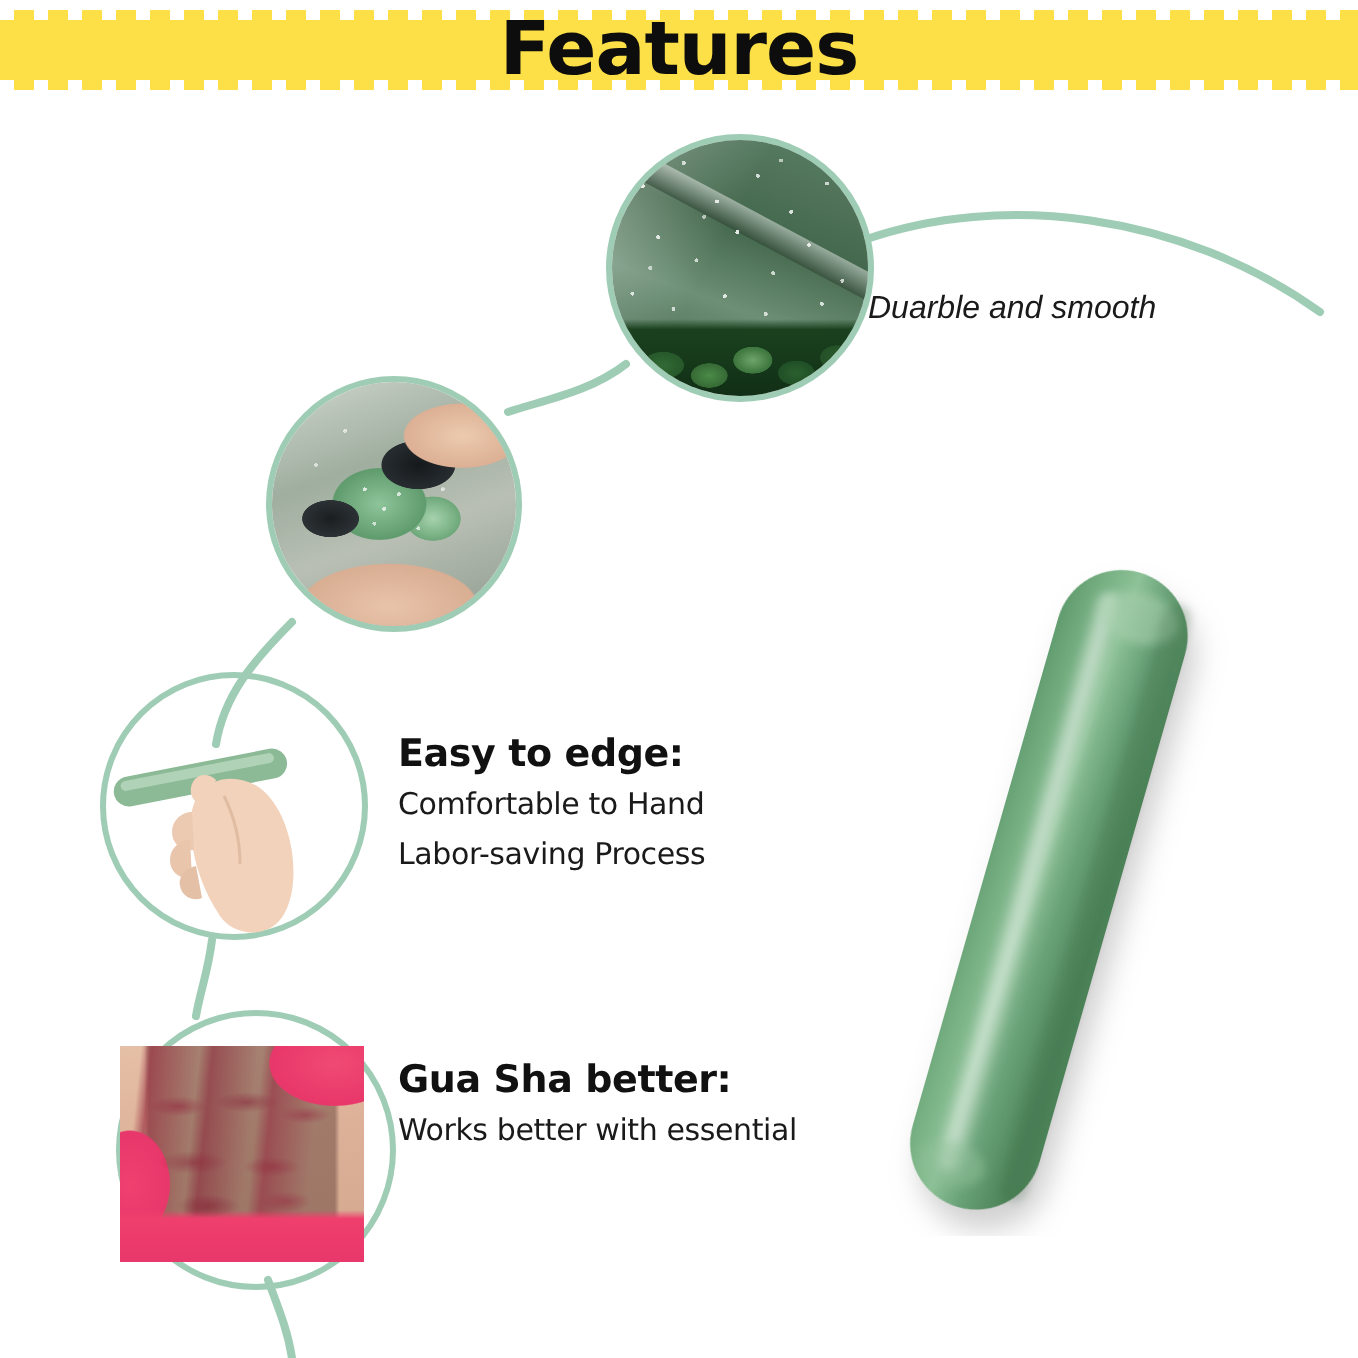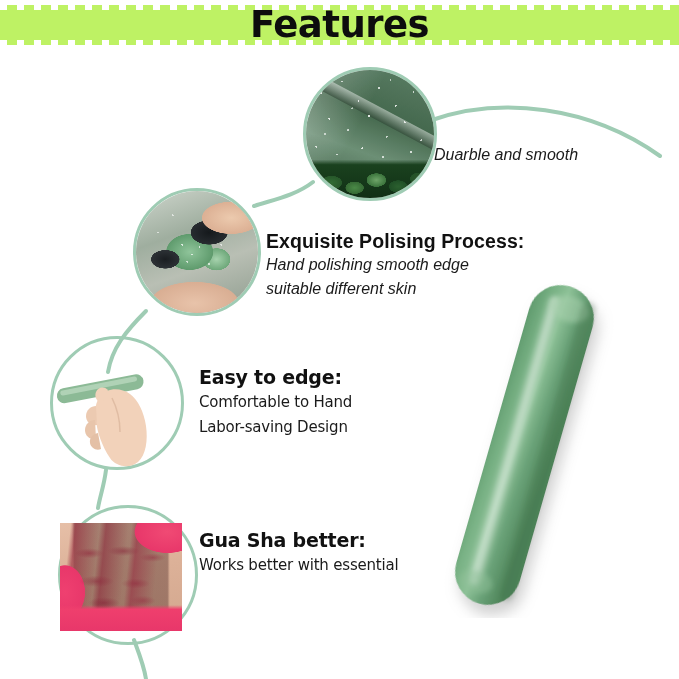--- a/index.html
+++ b/index.html
@@ -21,21 +21,21 @@
     overflow: hidden;
   }
 
   
   .banner {
     position: absolute;
     left: 0;
     top: 5px;
     width: 679px;
     height: 40px;
-    background: #bef264;
+    background: #fde047;
     display: flex;
     align-items: center;
     justify-content: center;
   }
   .banner-title {
     font-family: "DejaVu Sans", sans-serif;
     font-weight: bold;
     font-size: 37px;
     color: #0d0d0d;
     letter-spacing: -0.5px;
@@ -330,30 +330,25 @@
   <div id="guasha-photo">
     <div class="guasha-art">
       <div class="marks"></div>
     </div>
   </div>
 
   <div class="feature-text grpA" id="text-jade">
     <div class="f-line">Duarble and smooth</div>
   </div>
 
-  <div class="feature-text grpA" id="text-polishing">
-    <div class="f-title">Exquisite Polising Process:</div>
-    <div class="f-line">Hand polishing smooth edge</div>
-    <div class="f-line">suitable different skin</div>
-  </div>
 
   <div class="feature-text grpB" id="text-carry">
     <div class="f-title">Easy to edge:</div>
     <div class="f-line">Comfortable to Hand</div>
-    <div class="f-line">Labor-saving Design</div>
+    <div class="f-line">Labor-saving Process</div>
   </div>
 
   <div class="feature-text grpB" id="text-guasha">
     <div class="f-title">Gua Sha better:</div>
     <div class="f-line">Works better with essential</div>
   </div>
 
   <svg id="product-stick" viewBox="0 0 190 350">
     <defs>
       <linearGradient id="jadeBody" x1="0" y1="0" x2="1" y2="0.25">

